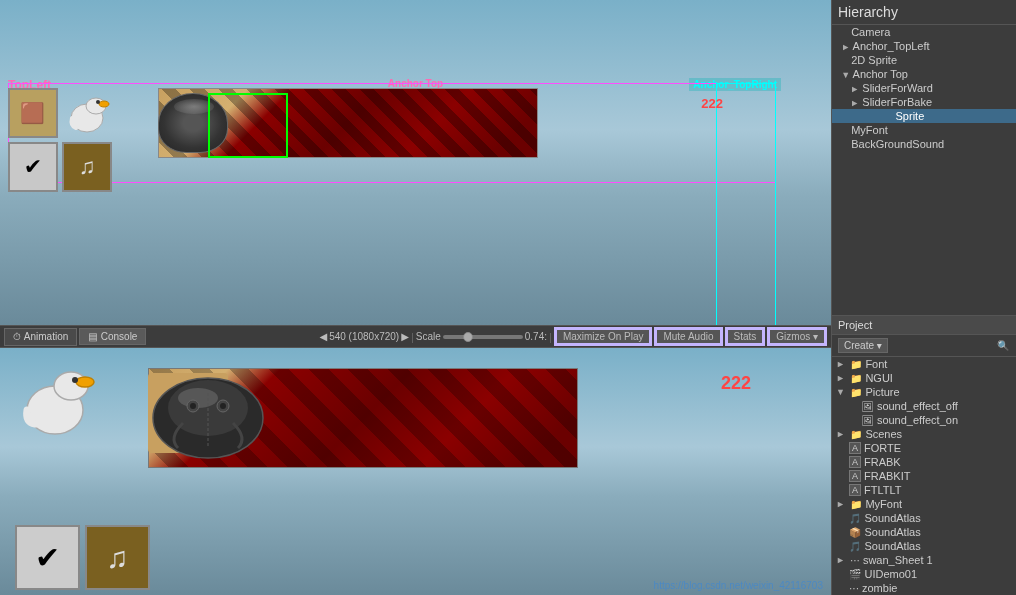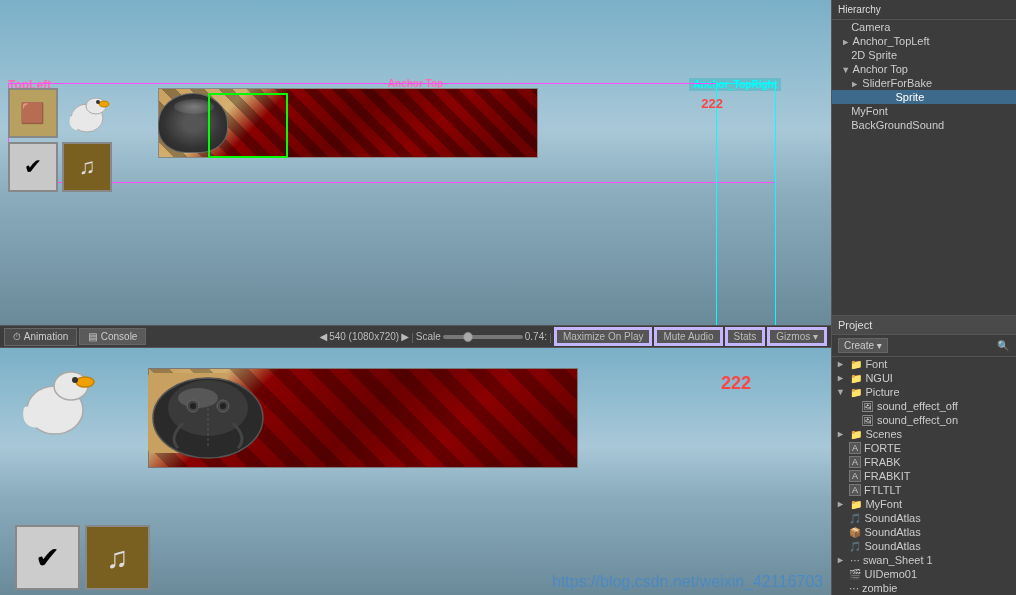--- a/index.html
+++ b/index.html
@@ -237,21 +237,21 @@
       font-size: 10px; color: #bbb;
       background: #555; border: 3px solid #c4b5fd;
       padding: 1px 6px; cursor: pointer;
     }
     .sep { color: #666; }
 
     
     .hierarchy-header {
       background: #3c3c3c;
       padding: 4px 6px;
-      font-size: 10px; color: #ddd;
+      font-size: 14px; color: #ddd;
       border-bottom: 1px solid #555;
     }
     .hierarchy-tree {
       flex: 1;
       background: #3c3c3c;
       overflow-y: auto;
       font-size: 11px;
     }
     .tree-item {
       padding: 1px 0;
@@ -294,21 +294,21 @@
       gap: 3px; color: #ccc; cursor: pointer;
       white-space: nowrap;
     }
     .proj-icon { font-size: 10px; }
     .proj-arrow { color: #aaa; font-size: 9px; margin-right: 2px; }
 
     
     .watermark {
       position: absolute;
       bottom: 4px; right: 8px;
-      font-size: 16px; color: #4488cc;
+      font-size: 10px; color: #4488cc;
       opacity: 0.8;
     }
   </style>
 </head>
 <body>
 
 <div class="main-container">
 
   <div class="left-panel">
 
@@ -433,20 +433,21 @@
 
     <div class="hierarchy-header">
       <span>Hierarchy</span>
     </div>
     <div class="hierarchy-tree">
 
         <div class="tree-item">&nbsp;&nbsp;&nbsp;<span style="display:inline-block;width:10px"></span>Camera</div>
         <div class="tree-item">&nbsp;&nbsp;&nbsp;<span class="tree-arrow">►</span> Anchor_TopLeft</div>
         <div class="tree-item">&nbsp;&nbsp;&nbsp;<span style="display:inline-block;width:10px"></span>2D Sprite</div>
         <div class="tree-item">&nbsp;&nbsp;&nbsp;<span class="tree-arrow">▼</span> Anchor Top</div>
+        <div class="tree-item">&nbsp;&nbsp;&nbsp;&nbsp;&nbsp;&nbsp;<span class="tree-arrow">►</span> SliderForWard</div>
         <div class="tree-item">&nbsp;&nbsp;&nbsp;&nbsp;&nbsp;&nbsp;<span class="tree-arrow">►</span> SliderForBake</div>
         <div class="tree-item selected">&nbsp;&nbsp;&nbsp;&nbsp;&nbsp;&nbsp;&nbsp;&nbsp;&nbsp;<span style="display:inline-block;width:10px"></span>Sprite</div>
         <div class="tree-item">&nbsp;&nbsp;&nbsp;<span style="display:inline-block;width:10px"></span>MyFont</div>
         <div class="tree-item">&nbsp;&nbsp;&nbsp;<span style="display:inline-block;width:10px"></span>BackGroundSound</div>
       </div>
 
     <div class="project-panel">
       <div class="project-header">
         <span>Project</span>
       </div>

